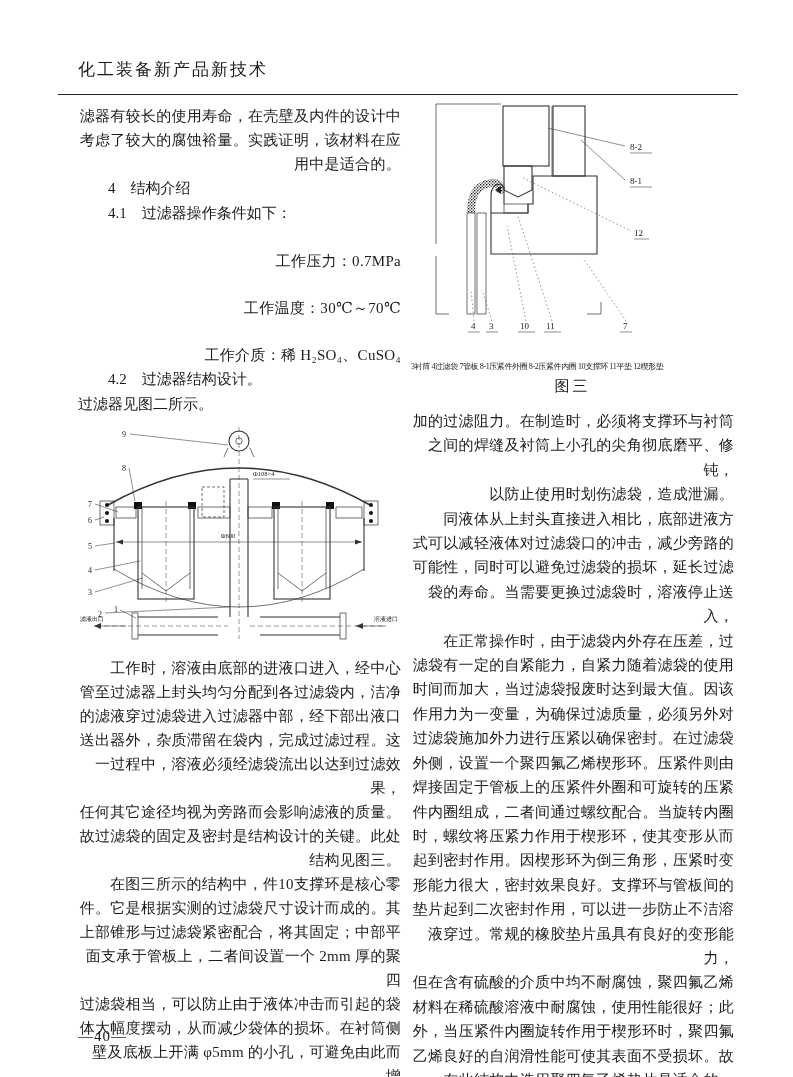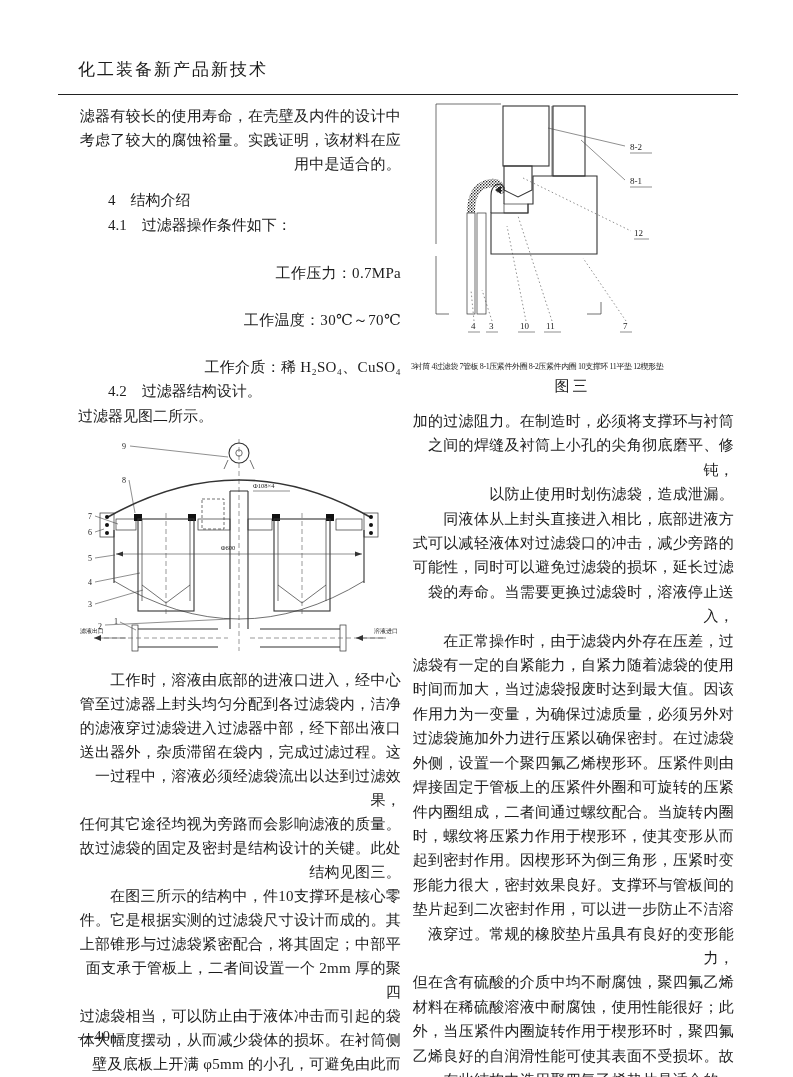--- a/index.html
+++ b/index.html
@@ -24,21 +24,21 @@
   .columns {
     position: absolute; top: 98px; left: 78px; width: 656px;
     display: flex; gap: 10px;
   }
   .col { width: 323px; font-size: 15px; }
   .line { white-space: pre-wrap; letter-spacing: 0.3px; text-align: right; }
   .para-p1 .line { line-height: 25px; }
   .body-l .line { line-height: 24px; }
   .body-r .line { line-height: 24.4px; }
   .para1-l { margin-top: 6px; }
-  .h4 { padding-left: 30px; line-height: 25px; margin-top: 12px; white-space: pre-wrap; }
+  .h4 { padding-left: 30px; line-height: 25px; white-space: pre-wrap; }
   .h41, .h42 { padding-left: 30px; line-height: 25px; white-space: pre-wrap; }
   .conds .line { padding-left: 62px; line-height: 23px; margin-top: 24px; }
   .fig-intro { line-height: 25px; white-space: pre-wrap; }
   figure { margin: 0; }
   .fig2-wrap { margin-top: 4px; }
   .fig-caption {
     font-size: 8px; letter-spacing: -0.4px;
     white-space: nowrap; color: #222; margin-top: 19px;
   }
   .fig-title { text-align: center; font-size: 15px; letter-spacing: 3px; margin-top: 5px; font-weight: 500; }

